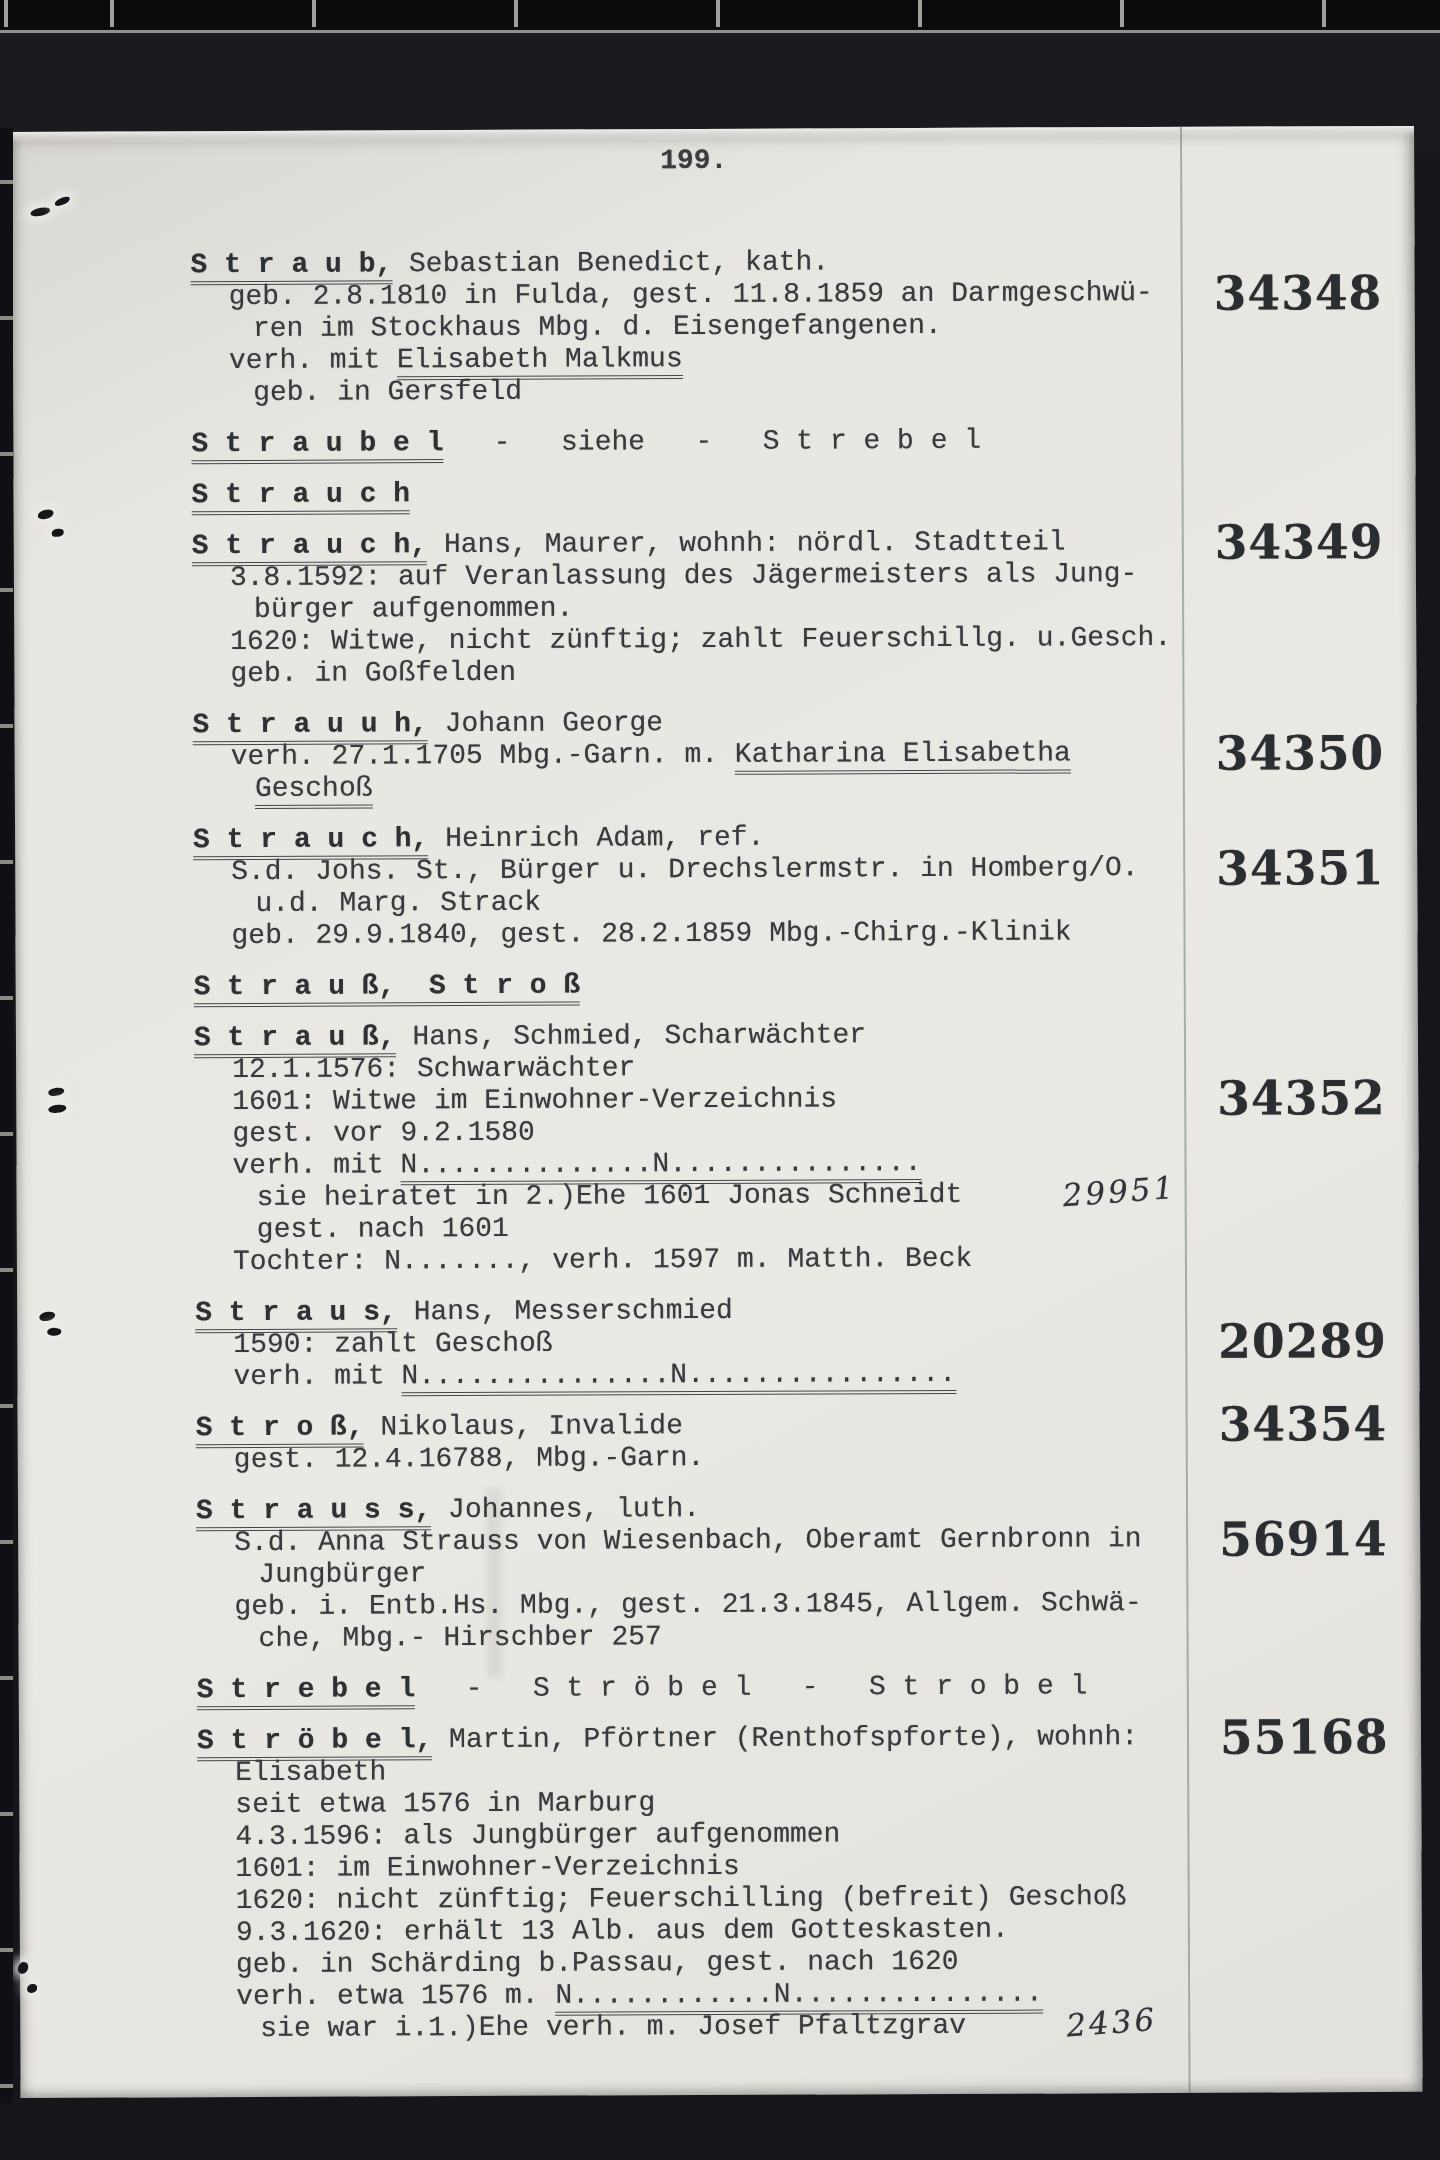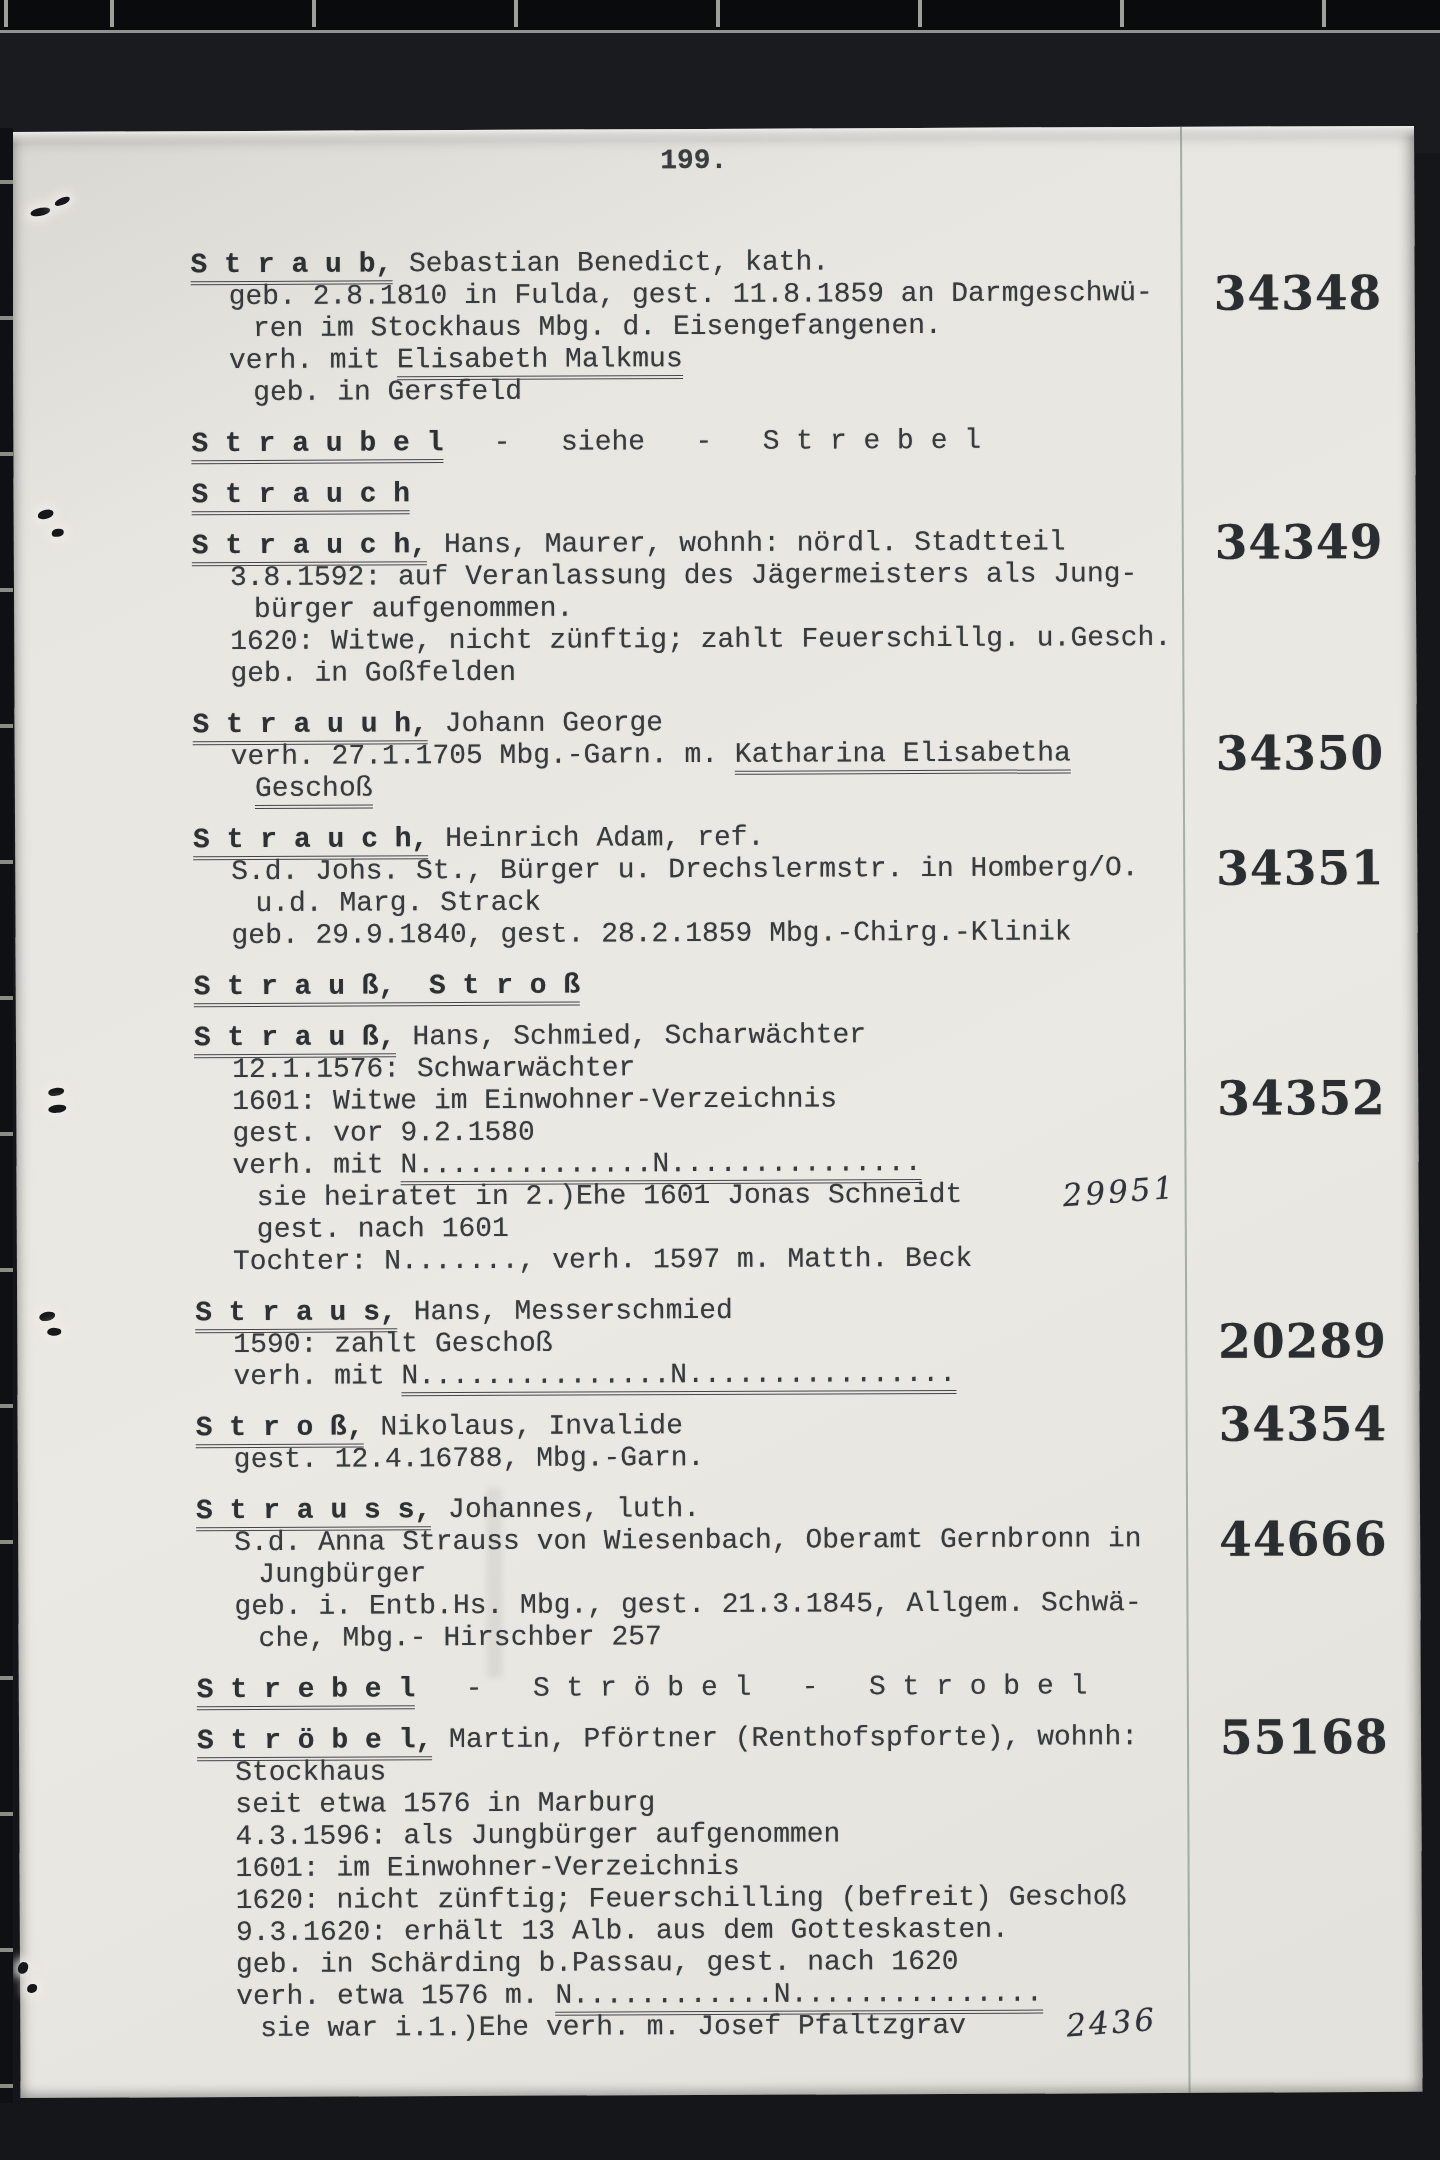--- a/index.html
+++ b/index.html
@@ -117,27 +117,27 @@
       <div class="line"><span style="padding-left: 38px;"><span class="seg">verh. mit </span><span class="seg u">N..............N...............</span></span></div>
       <div class="line"><span style="padding-left: 62px;"><span class="seg">sie heiratet in 2.)Ehe 1601 Jonas Schneidt</span></span><span class="handnum">29951</span></div>
       <div class="line"><span style="padding-left: 62px;"><span class="seg">gest. nach 1601</span></span></div>
       <div class="line"><span style="padding-left: 38px;"><span class="seg">Tochter: N......., verh. 1597 m. Matth. Beck</span></span></div>
       <div class="line gap"><span style="padding-left: 0px;"><span class="seg u b">S t r a u s,</span><span class="seg"> Hans, Messerschmied</span></span></div>
       <div class="line"><span style="padding-left: 38px;"><span class="seg">1590: zahlt Geschoß</span></span><span class="refnum">20289</span></div>
       <div class="line"><span style="padding-left: 38px;"><span class="seg">verh. mit </span><span class="seg u">N...............N................</span></span></div>
       <div class="line gap"><span style="padding-left: 0px;"><span class="seg u b">S t r o ß,</span><span class="seg"> Nikolaus, Invalide</span></span><span class="refnum">34354</span></div>
       <div class="line"><span style="padding-left: 38px;"><span class="seg">gest. 12.4.16788, Mbg.-Garn.</span></span></div>
       <div class="line gap"><span style="padding-left: 0px;"><span class="seg u b">S t r a u s s,</span><span class="seg"> Johannes, luth.</span></span></div>
-      <div class="line"><span style="padding-left: 38px;"><span class="seg">S.d. Anna Strauss von Wiesenbach, Oberamt Gernbronn in</span></span><span class="refnum">44666</span></div>
+      <div class="line"><span style="padding-left: 38px;"><span class="seg">S.d. Anna Strauss von Wiesenbach, Oberamt Gernbronn in</span></span><span class="refnum">56914</span></div>
       <div class="line"><span style="padding-left: 62px;"><span class="seg">Jungbürger</span></span></div>
       <div class="line"><span style="padding-left: 38px;"><span class="seg">geb. i. Entb.Hs. Mbg., gest. 21.3.1845, Allgem. Schwä-</span></span></div>
       <div class="line"><span style="padding-left: 62px;"><span class="seg">che, Mbg.- Hirschber 257</span></span></div>
       <div class="line gap"><span style="padding-left: 0px;"><span class="seg u b">S t r e b e l</span><span class="seg">   -   S t r ö b e l   -   S t r o b e l</span></span></div>
       <div class="line gap"><span style="padding-left: 0px;"><span class="seg u b">S t r ö b e l,</span><span class="seg"> Martin, Pförtner (Renthofspforte), wohnh:</span></span><span class="refnum">55168</span></div>
-      <div class="line"><span style="padding-left: 38px;"><span class="seg">Stockhaus</span></span></div>
+      <div class="line"><span style="padding-left: 38px;"><span class="seg">Elisabeth</span></span></div>
       <div class="line"><span style="padding-left: 38px;"><span class="seg">seit etwa 1576 in Marburg</span></span></div>
       <div class="line"><span style="padding-left: 38px;"><span class="seg">4.3.1596: als Jungbürger aufgenommen</span></span></div>
       <div class="line"><span style="padding-left: 38px;"><span class="seg">1601: im Einwohner-Verzeichnis</span></span></div>
       <div class="line"><span style="padding-left: 38px;"><span class="seg">1620: nicht zünftig; Feuerschilling (befreit) Geschoß</span></span></div>
       <div class="line"><span style="padding-left: 38px;"><span class="seg">9.3.1620: erhält 13 Alb. aus dem Gotteskasten.</span></span></div>
       <div class="line"><span style="padding-left: 38px;"><span class="seg">geb. in Schärding b.Passau, gest. nach 1620</span></span></div>
       <div class="line"><span style="padding-left: 38px;"><span class="seg">verh. etwa 1576 m. </span><span class="seg u">N............N...............</span></span></div>
       <div class="line"><span style="padding-left: 62px;"><span class="seg">sie war i.1.)Ehe verh. m. Josef Pfaltzgrav</span></span><span class="handnum">2436</span></div>
     </div>
 <div class="speck" style="left: 18px; top: 76px; width: 20px; height: 8px; transform: rotate(-8deg);"></div>

